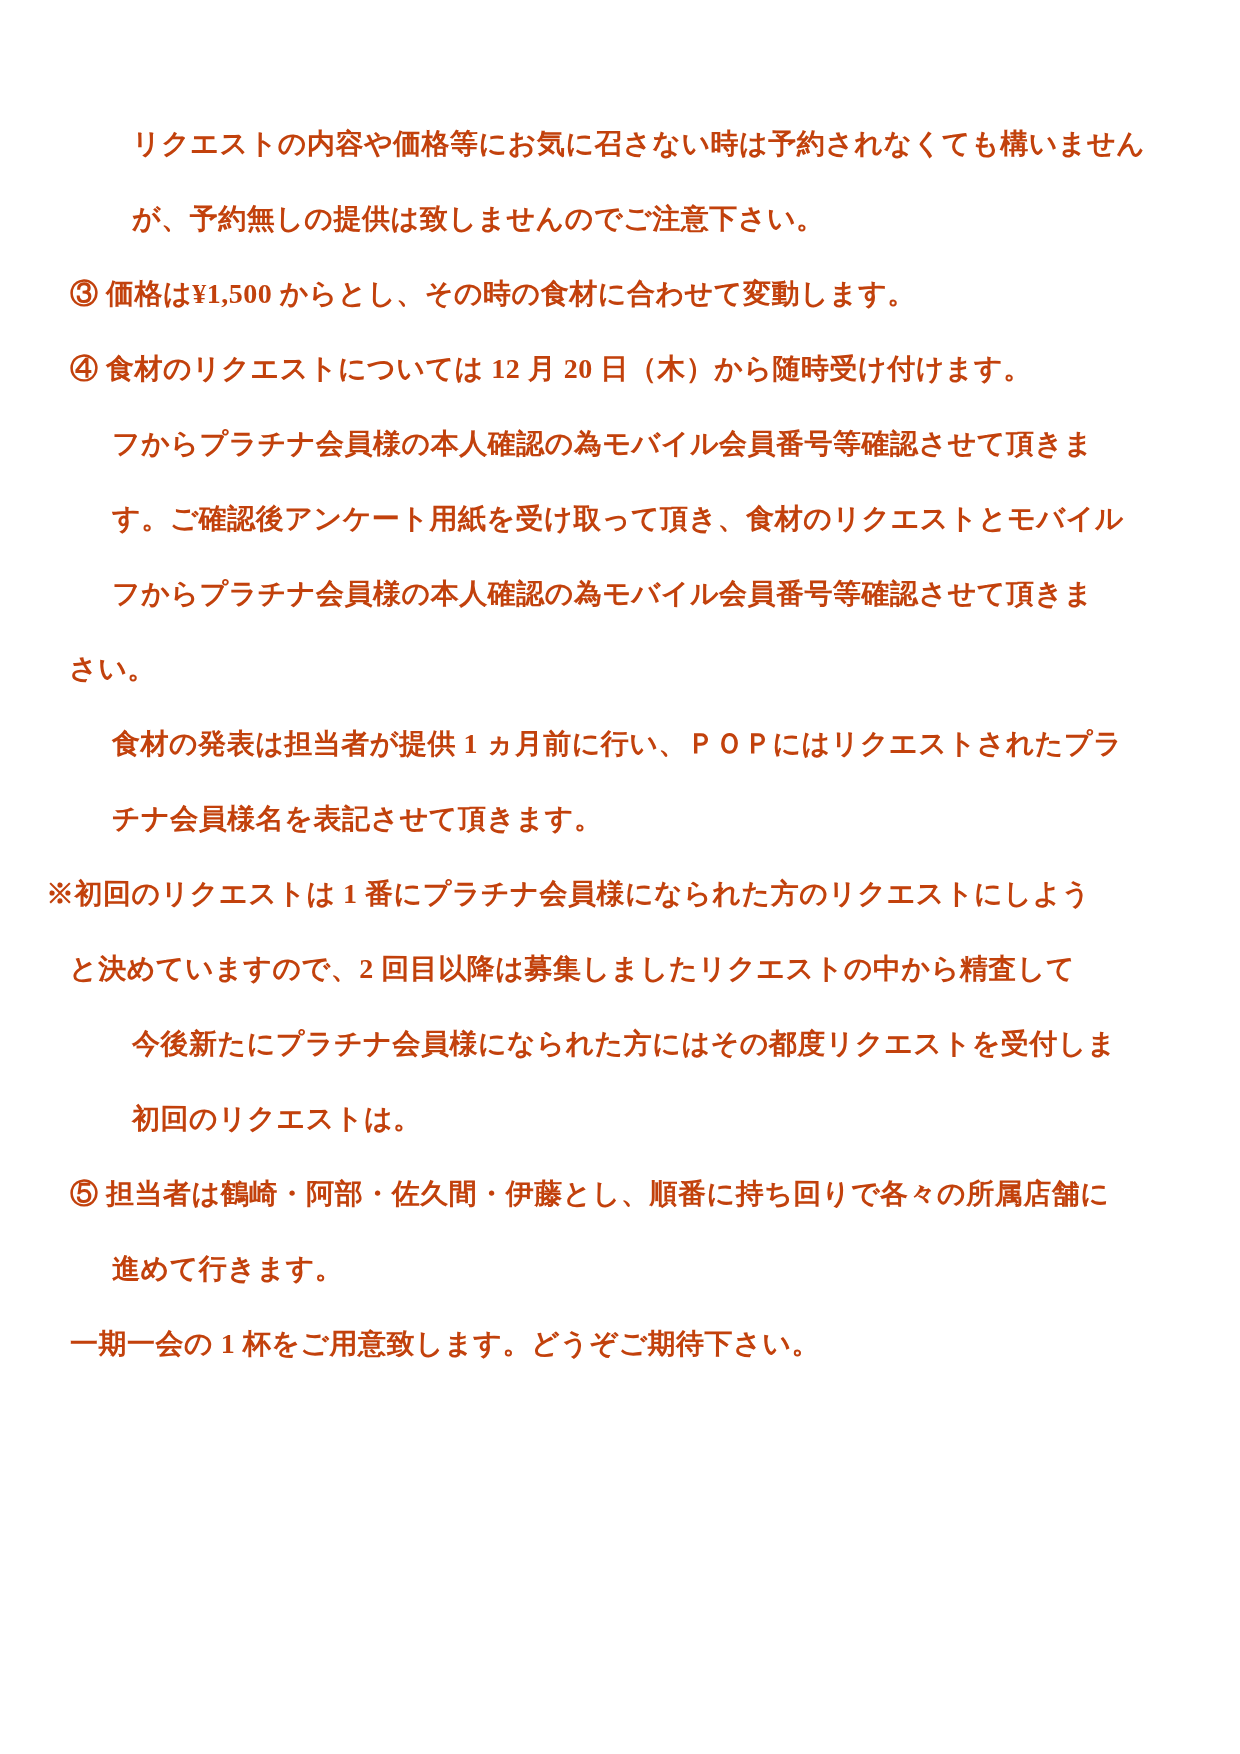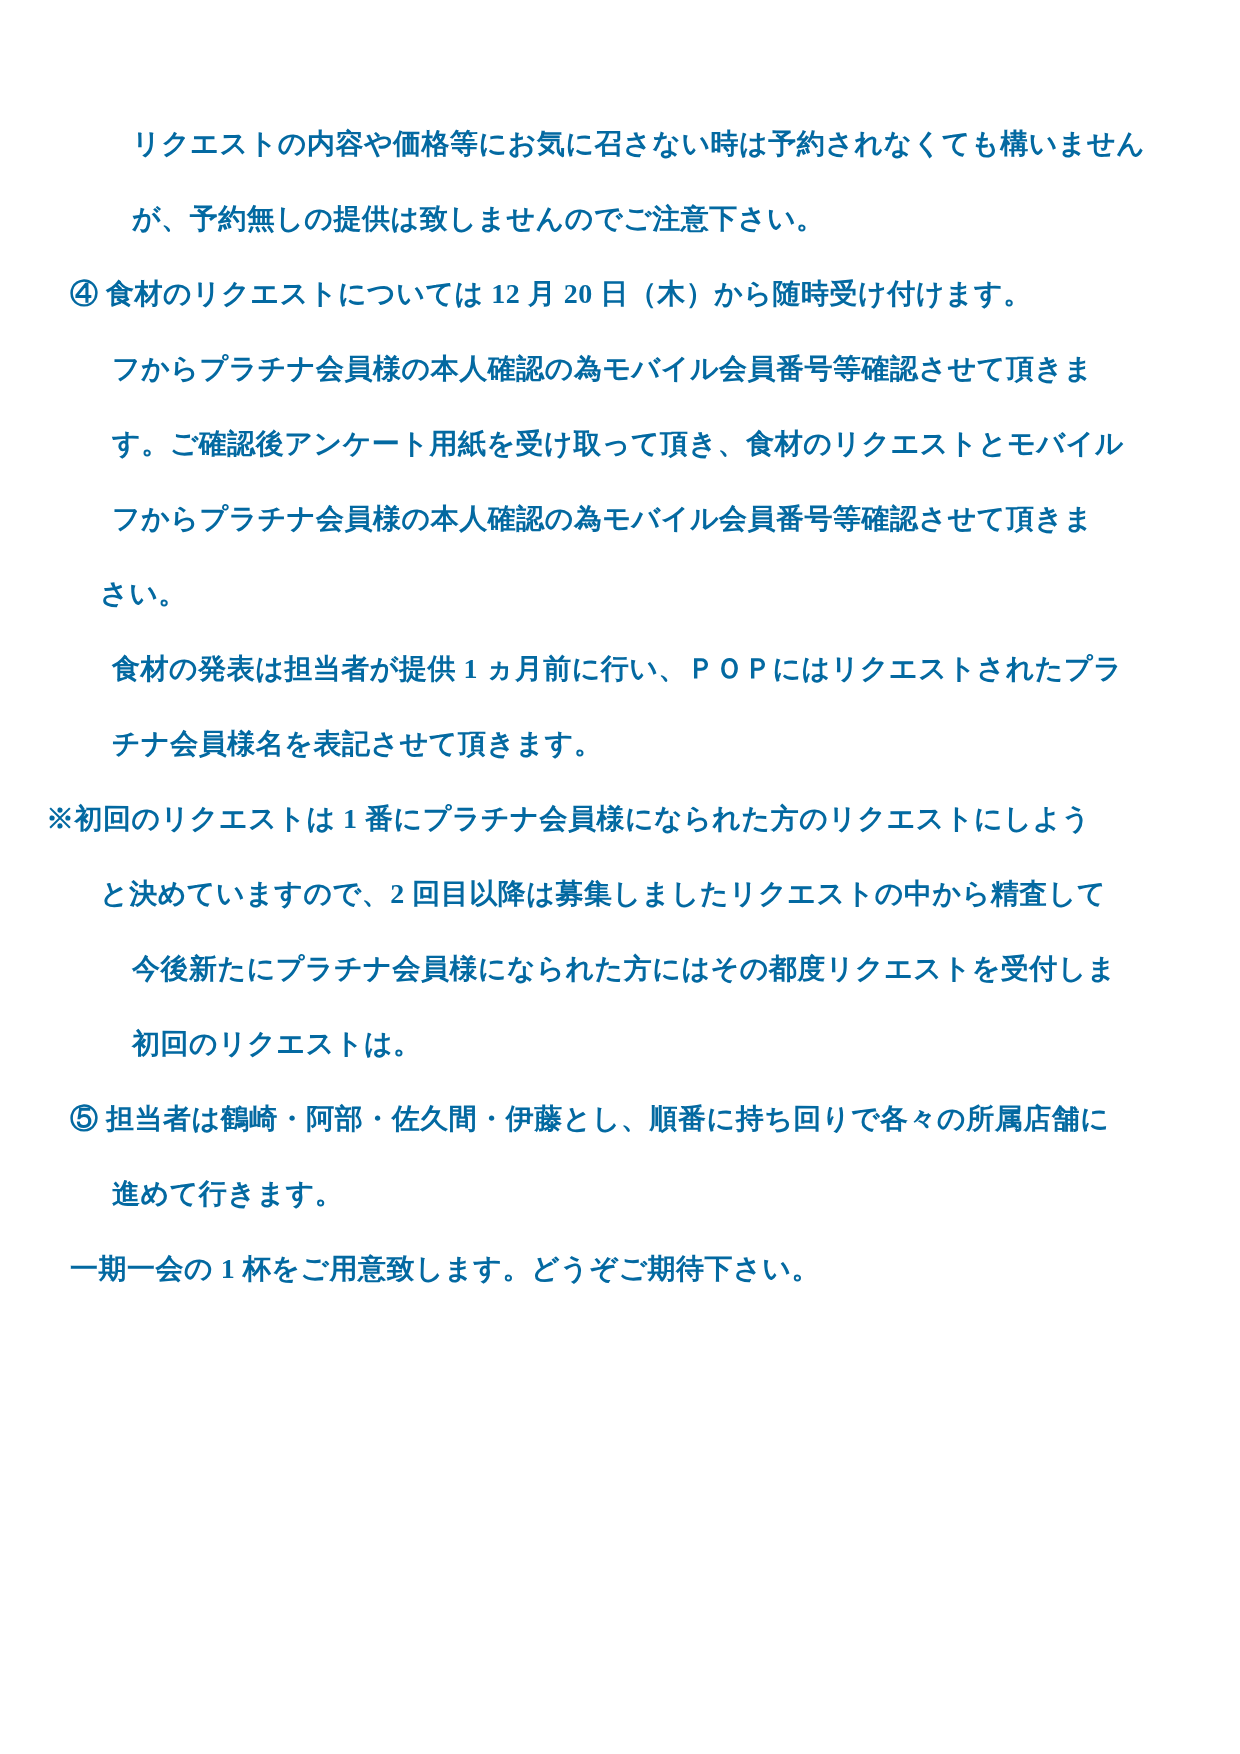--- a/index.html
+++ b/index.html
@@ -28,30 +28,31 @@
   }
   .line {
     height: 75px;
     line-height: 75px;
     white-space: pre;
   }
   
   .indent-a { padding-left: 70px;  }  
   .indent-b { padding-left: 46px;  }  
   .indent-c { padding-left: 112px; }  
-  .indent-d { padding-left: 100px; }  
+  .indent-d { padding-left: 69px; }  
   .indent-e { padding-left: 132px; }  
 </style>
 </head>
 <body>
 
 <div class="page">
-  <div class="doc-body" style="color: #0369a1;">
+  <div class="doc-body" style="color: #c2410c;">
       <div class="line indent-e">リクエストの内容や価格等にお気に召さない時は予約されなくても構いません</div>
       <div class="line indent-e">が、予約無しの提供は致しませんのでご注意下さい。</div>
+      <div class="line indent-a">③ 価格は¥1,500 からとし、その時の食材に合わせて変動します。</div>
       <div class="line indent-a">④ 食材のリクエストについては 12 月 20 日（木）から随時受け付けます。</div>
       <div class="line indent-c">フからプラチナ会員様の本人確認の為モバイル会員番号等確認させて頂きま</div>
       <div class="line indent-c">す。ご確認後アンケート用紙を受け取って頂き、食材のリクエストとモバイル</div>
       <div class="line indent-c">フからプラチナ会員様の本人確認の為モバイル会員番号等確認させて頂きま</div>
       <div class="line indent-d">さい。</div>
       <div class="line indent-c">食材の発表は担当者が提供 1 ヵ月前に行い、ＰＯＰにはリクエストされたプラ</div>
       <div class="line indent-c">チナ会員様名を表記させて頂きます。</div>
       <div class="line indent-b">※初回のリクエストは 1 番にプラチナ会員様になられた方のリクエストにしよう</div>
       <div class="line indent-d">と決めていますので、2 回目以降は募集しましたリクエストの中から精査して</div>
       <div class="line indent-e">今後新たにプラチナ会員様になられた方にはその都度リクエストを受付しま</div>

